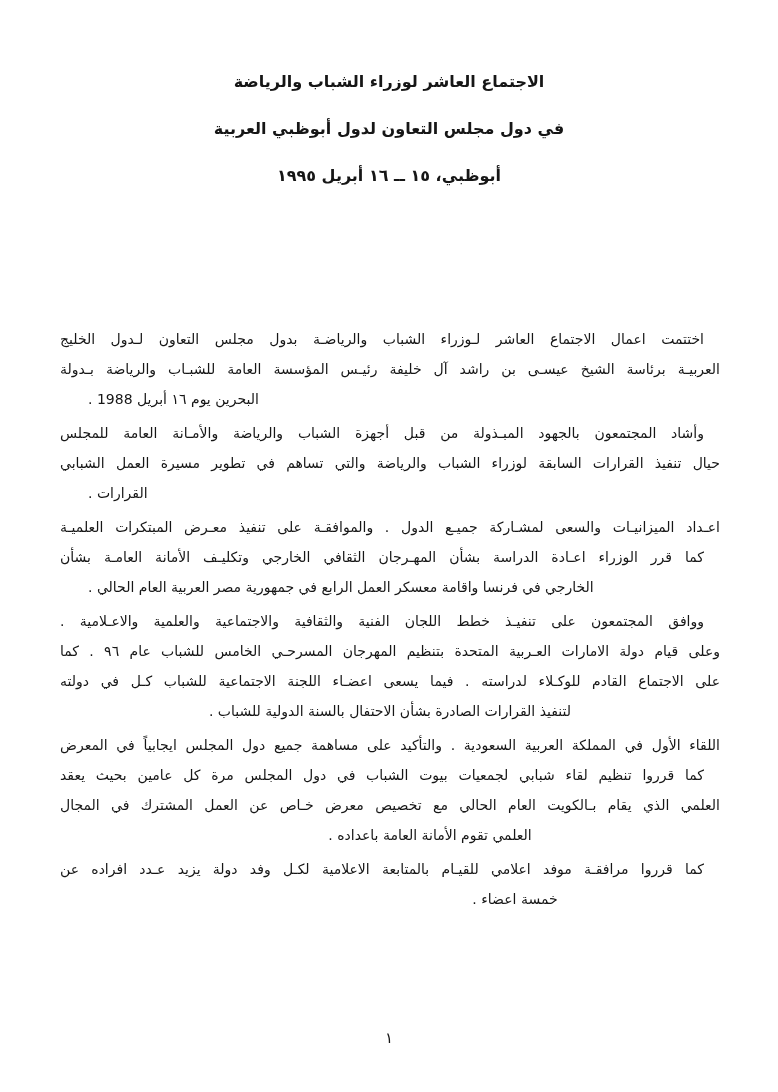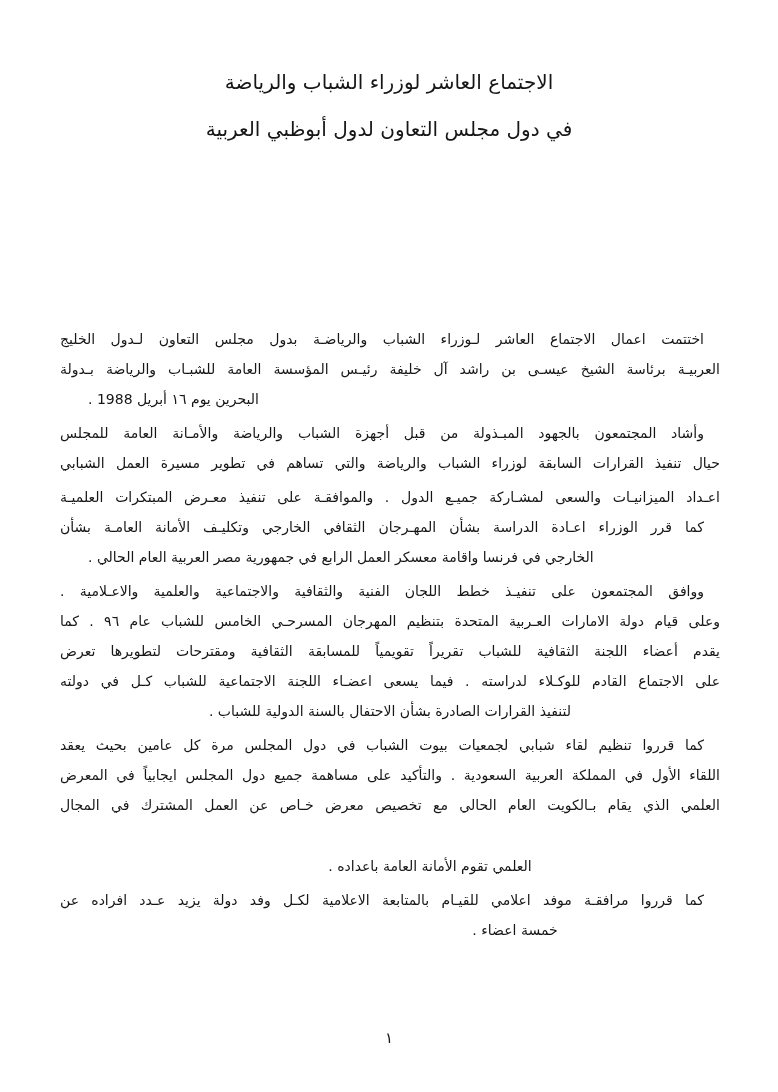--- a/index.html
+++ b/index.html
@@ -22,22 +22,22 @@
   }
   
   .title-block {
     position: absolute;
     top: 72px;
     left: 0;
     right: 0;
     text-align: center;
   }
   .title-line {
-    font-size: 20px;
-    font-weight: normal;
+    font-size: 16px;
+    font-weight: bold;
     line-height: 20px;
     margin-bottom: 27px;
     letter-spacing: 0.2px;
   }
   
   .body-block {
     position: absolute;
     top: 324px;
     right: 58px;
     width: 660px;
@@ -65,21 +65,20 @@
     padding-left: 28px;
   }
   .para:nth-child(4) .ln-last {
     text-align: right;
     text-align-last: center;
   }
   .para:nth-child(5) .ln-last {
     text-align: left;
     text-align-last: center;
     padding-left: 80px;
-    margin-top: 31px;
   }
   .para:nth-child(6) .ln-last {
     text-align: left;
     text-align-last: center;
     padding-left: 250px;
   }
   
   .page-footer {
     position: absolute;
     top: 1028px;
@@ -93,48 +92,49 @@
   }
 </style>
 </head>
 <body>
 
 <div class="page">
 
   <header class="title-block">
     <div class="title-line">الاجتماع العاشر لوزراء الشباب والرياضة</div>
     <div class="title-line">في دول مجلس التعاون لدول أبوظبي العربية</div>
+    <div class="title-line">أبوظبي، ١٥ ــ ١٦ أبريل ١٩٩٥</div>
   </header>
 
   <main class="body-block">
 
   <div class="para">
         <div class="ln ln-first">اختتمت اعمال الاجتماع العاشر لـوزراء الشباب والرياضـة بدول مجلس التعاون لـدول الخليج</div>
         <div class="ln">العربيـة برئاسة الشيخ عيسـى بن راشد آل خليفة رئيـس المؤسسة العامة للشبـاب والرياضة بـدولة</div>
         <div class="ln ln-last">البحرين يوم ١٦ أبريل 1988 .</div>
       </div>
       <div class="para">
         <div class="ln ln-first">وأشاد المجتمعون بالجهود المبـذولة من قبل أجهزة الشباب والرياضة والأمـانة العامة للمجلس</div>
         <div class="ln">حيال تنفيذ القرارات السابقة لوزراء الشباب والرياضة والتي تساهم في تطوير مسيرة العمل الشبابي</div>
+        <div class="ln ln-last">القرارات .</div>
       </div>
       <div class="para">
         <div class="ln">اعـداد الميزانيـات والسعى لمشـاركة جميـع الدول . والموافقـة على تنفيذ معـرض المبتكرات العلميـة</div>
         <div class="ln ln-first">كما قرر الوزراء اعـادة الدراسة بشأن المهـرجان الثقافي الخارجي وتكليـف الأمانة العامـة بشأن</div>
         <div class="ln ln-last">الخارجي في فرنسا واقامة معسكر العمل الرابع في جمهورية مصر العربية العام الحالي .</div>
       </div>
       <div class="para">
         <div class="ln ln-first">ووافق المجتمعون على تنفيـذ خطط اللجان الفنية والثقافية والاجتماعية والعلمية والاعـلامية .</div>
         <div class="ln">وعلى قيام دولة الامارات العـربية المتحدة بتنظيم المهرجان المسرحـي الخامس للشباب عام ٩٦ . كما</div>
-        <div class="ln">يقدم أعضاء اللجنة الثقافية للشباب تقريراً تقويمياً للمسابقة الثقافية ومقترحات لتطويرها تعرض</div>
         <div class="ln">على الاجتماع القادم للوكـلاء لدراسته . فيما يسعى اعضـاء اللجنة الاجتماعية للشباب كـل في دولته</div>
         <div class="ln ln-last">لتنفيذ القرارات الصادرة بشأن الاحتفال بالسنة الدولية للشباب .</div>
       </div>
       <div class="para">
+        <div class="ln">اللقاء الأول في المملكة العربية السعودية . والتأكيد على مساهمة جميع دول المجلس ايجابياً في المعرض</div>
         <div class="ln ln-first">كما قرروا تنظيم لقاء شبابي لجمعيات بيوت الشباب في دول المجلس مرة كل عامين بحيث يعقد</div>
-        <div class="ln">اللقاء الأول في المملكة العربية السعودية . والتأكيد على مساهمة جميع دول المجلس ايجابياً في المعرض</div>
         <div class="ln">العلمي الذي يقام بـالكويت العام الحالي مع تخصيص معرض خـاص عن العمل المشترك في المجال</div>
         <div class="ln ln-last">العلمي تقوم الأمانة العامة باعداده .</div>
       </div>
       <div class="para">
         <div class="ln ln-first">كما قرروا مرافقـة موفد اعلامي للقيـام بالمتابعة الاعلامية لكـل وفد دولة يزيد عـدد افراده عن</div>
         <div class="ln ln-last">خمسة اعضاء .</div>
       </div>
     </main>
 
   <footer class="page-footer">

